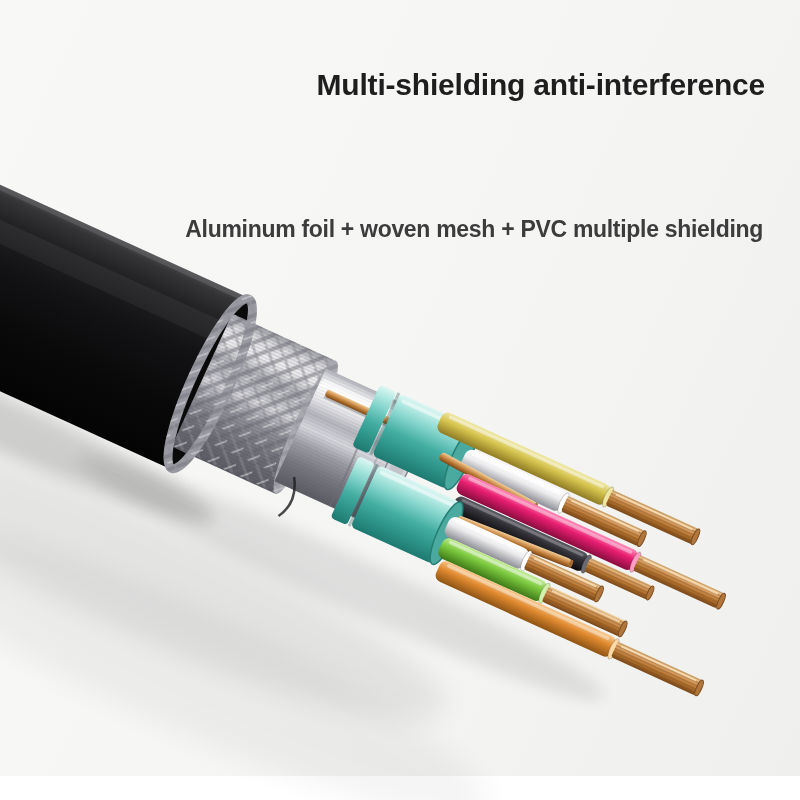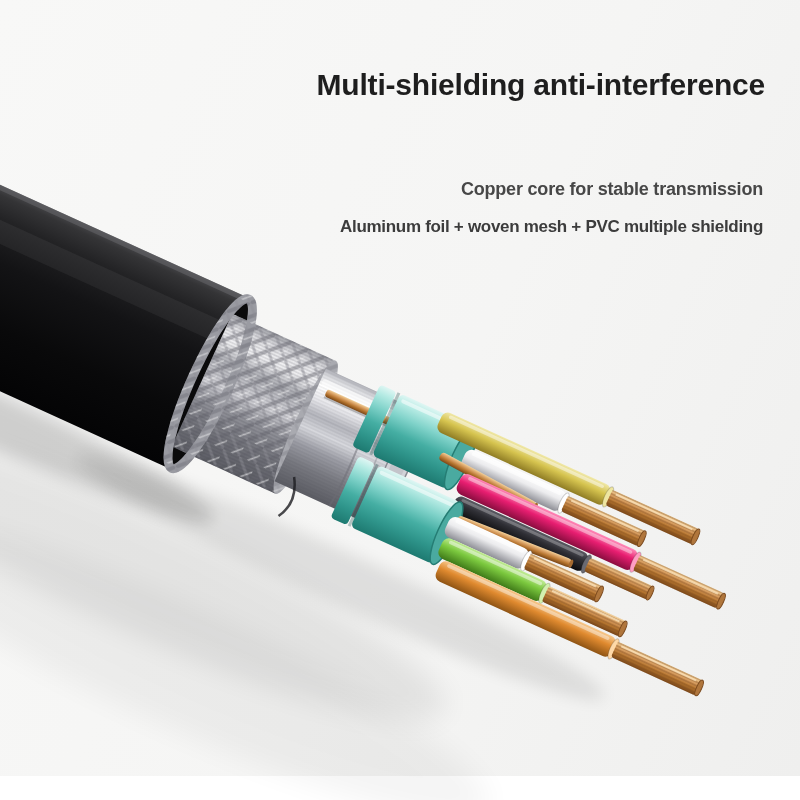--- a/index.html
+++ b/index.html
@@ -3,21 +3,21 @@
 <meta charset="utf-8">
 <style>
   html,body{margin:0;padding:0;}
   body{width:800px;height:800px;overflow:hidden;font-family:"Liberation Sans",sans-serif;}
   .stage{position:relative;width:800px;height:776px;
          background:linear-gradient(115deg,#f8f8f7 0%,#f5f5f4 55%,#efefee 100%);}
   .headline{position:absolute;top:70px;right:35px;font-size:30px;font-weight:700;
             letter-spacing:-0.2px;color:#1e1e1e;white-space:nowrap;line-height:1;}
   .feat{position:absolute;right:37px;white-space:nowrap;line-height:1;font-weight:700;}
   .feat1{top:180px;font-size:18px;color:#474747;letter-spacing:-0.2px;}
-  .feat2{top:218px;font-size:17px;color:#3c3c3c;letter-spacing:-0.3px;}
+  .feat2{top:218px;font-size:23px;color:#3c3c3c;letter-spacing:-0.3px;}
   .feat3{top:258px;font-size:14.5px;color:#707070;letter-spacing:-0.1px;}
   svg.cable{position:absolute;left:0;top:0;}
 </style>
 </head>
 <body>
 
 <div class="stage">
 
   <svg class="cable" width="800" height="800" viewBox="0 0 800 800">
     <defs>
@@ -271,18 +271,17 @@
         <rect x="709" y="65.5" width="93" height="17" fill="url(#strand)"></rect>
         <rect x="714" y="67.5" width="82" height="2" fill="#ffe9c4" opacity="0.7"></rect>
         <ellipse cx="802" cy="74" rx="2.6" ry="8.5" fill="#b0763c" stroke="#7c4a1d" stroke-width="1"></ellipse>
       </g>
 
     </g>
   </svg>
 
   <div class="headline">Multi-shielding anti-interference</div>
 
-  <div class="feat feat1">Copper core for stable transmission</div>
 
   <div class="feat feat2">Aluminum foil + woven mesh + PVC multiple shielding</div>
 
 
 </div>
 
 </body></html>

